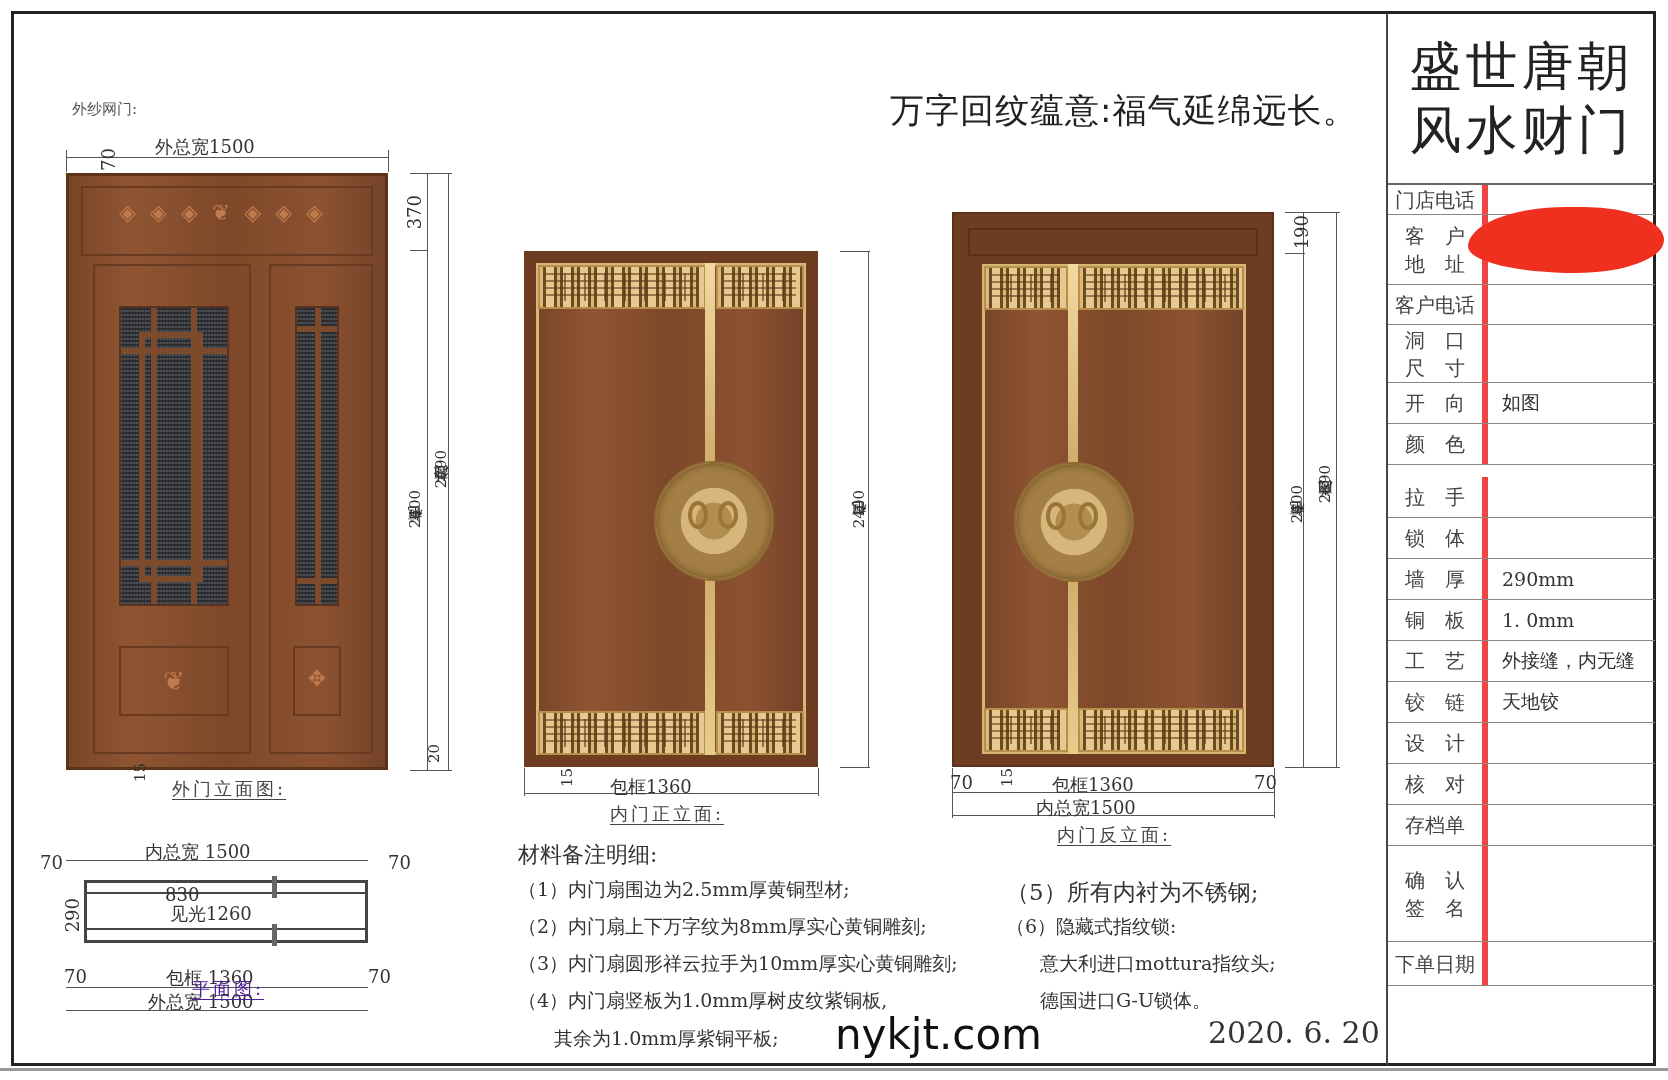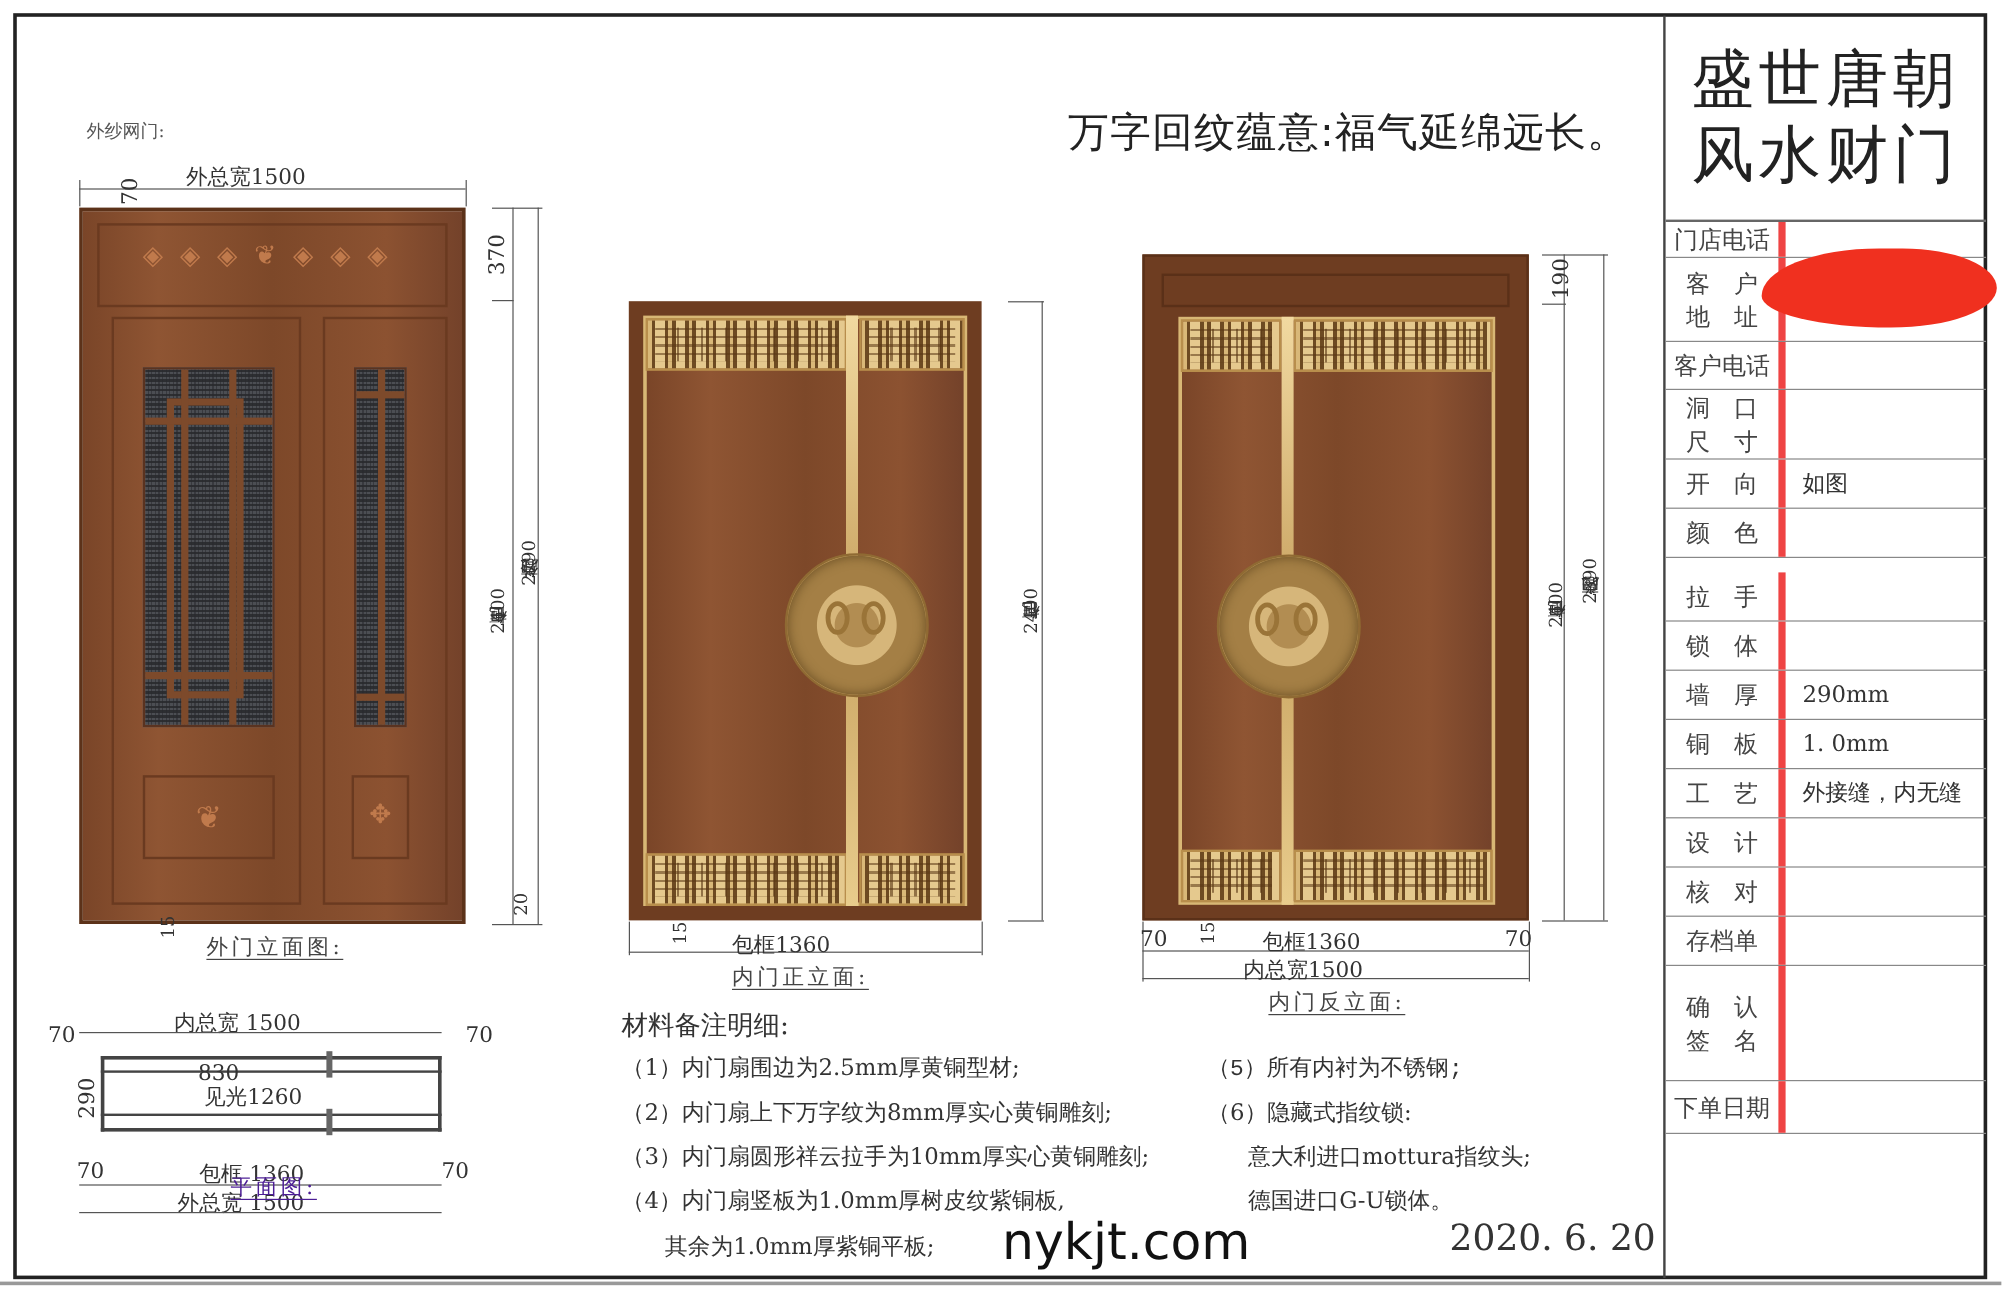--- a/index.html
+++ b/index.html
@@ -175,21 +175,21 @@
 <div class="txt dim" style="left:148px;top:990px;">外总宽 1500</div>
 <div class="hline" style="left:66px;top:1010px;width:302px;"></div>
 <div class="txt dim underline" style="left:192px;top:977px;color:#4c1d95;letter-spacing:3px;">平面图:</div>
 
 <div class="txt" style="left:518px;top:840px;font-size:22px;color:#333;">材料备注明细:</div>
 <div class="txt" style="left:518px;top:877px;font-size:19px;">（1）内门扇围边为2.5mm厚黄铜型材;</div>
 <div class="txt" style="left:518px;top:914px;font-size:19px;">（2）内门扇上下万字纹为8mm厚实心黄铜雕刻;</div>
 <div class="txt" style="left:518px;top:951px;font-size:19px;">（3）内门扇圆形祥云拉手为10mm厚实心黄铜雕刻;</div>
 <div class="txt" style="left:518px;top:988px;font-size:19px;">（4）内门扇竖板为1.0mm厚树皮纹紫铜板,</div>
 <div class="txt" style="left:554px;top:1026px;font-size:19px;">其余为1.0mm厚紫铜平板;</div>
-<div class="txt" style="left:1006px;top:877px;font-size:19px;font-family:Liberation Mono, monospace;">（5）所有内衬为不锈钢;</div>
+<div class="txt" style="left:1006px;top:877px;font-size:23px;">（5）所有内衬为不锈钢;</div>
 <div class="txt" style="left:1006px;top:914px;font-size:19px;">（6）隐藏式指纹锁:</div>
 <div class="txt" style="left:1040px;top:951px;font-size:19px;text-align:center;">意大利进口mottura指纹头;</div>
 <div class="txt" style="left:1040px;top:988px;font-size:19px;">德国进口G-U锁体。</div>
 
 <div class="txt watermark" style="left:835px;top:1010px;">nykjt.com</div>
 <div class="txt" style="left:1208px;top:1015px;font-size:30px;color:#333;">2020. 6. 20</div>
 
 <div class="tb">
   <div class="tb-title">
     <span>盛世唐朝</span>
@@ -236,20 +236,24 @@
     </div>
   <div class="tb-row" style="height:41px;">
       <div class="tb-label">铜　板</div>
       <div class="tb-value">1. 0mm</div>
     </div>
   <div class="tb-row" style="height:41px;">
       <div class="tb-label">工　艺</div>
       <div class="tb-value">外接缝，内无缝</div>
     </div>
   <div class="tb-row" style="height:41px;">
+      <div class="tb-label">铰　链</div>
+      <div class="tb-value">天地铰</div>
+    </div>
+  <div class="tb-row" style="height:41px;">
       <div class="tb-label">设　计</div>
       <div class="tb-value"></div>
     </div>
   <div class="tb-row" style="height:41px;">
       <div class="tb-label">核　对</div>
       <div class="tb-value"></div>
     </div>
   <div class="tb-row" style="height:41px;">
       <div class="tb-label">存档单</div>
       <div class="tb-value"></div>

